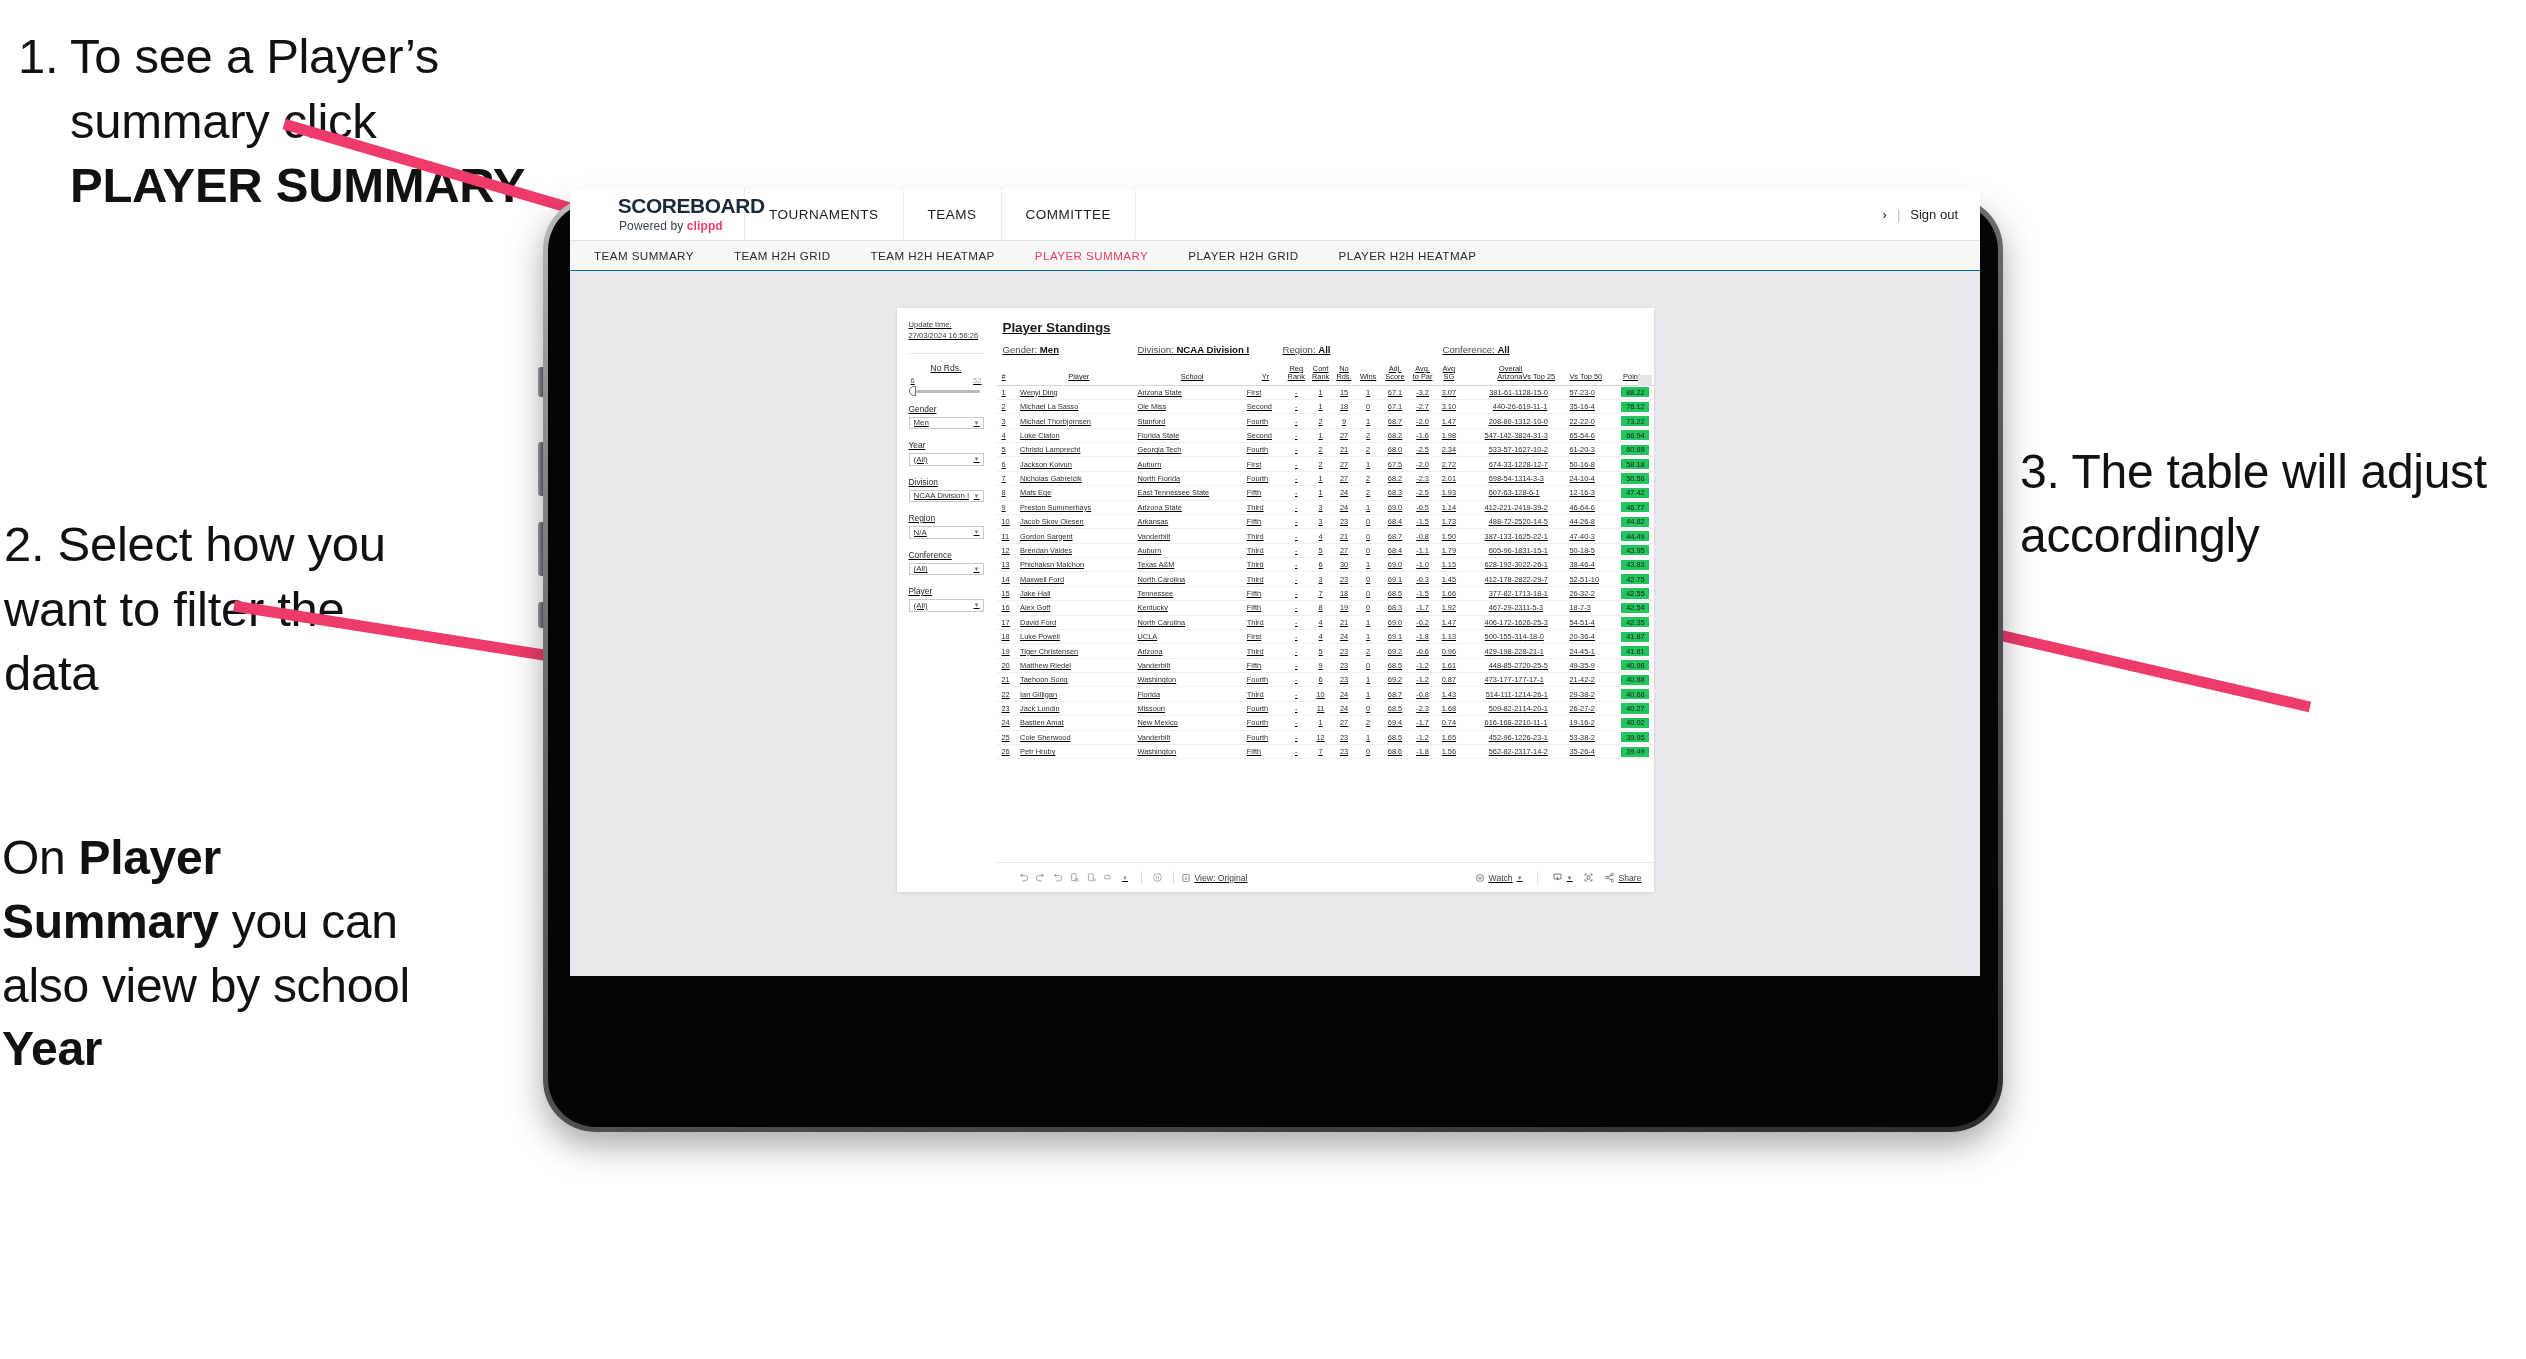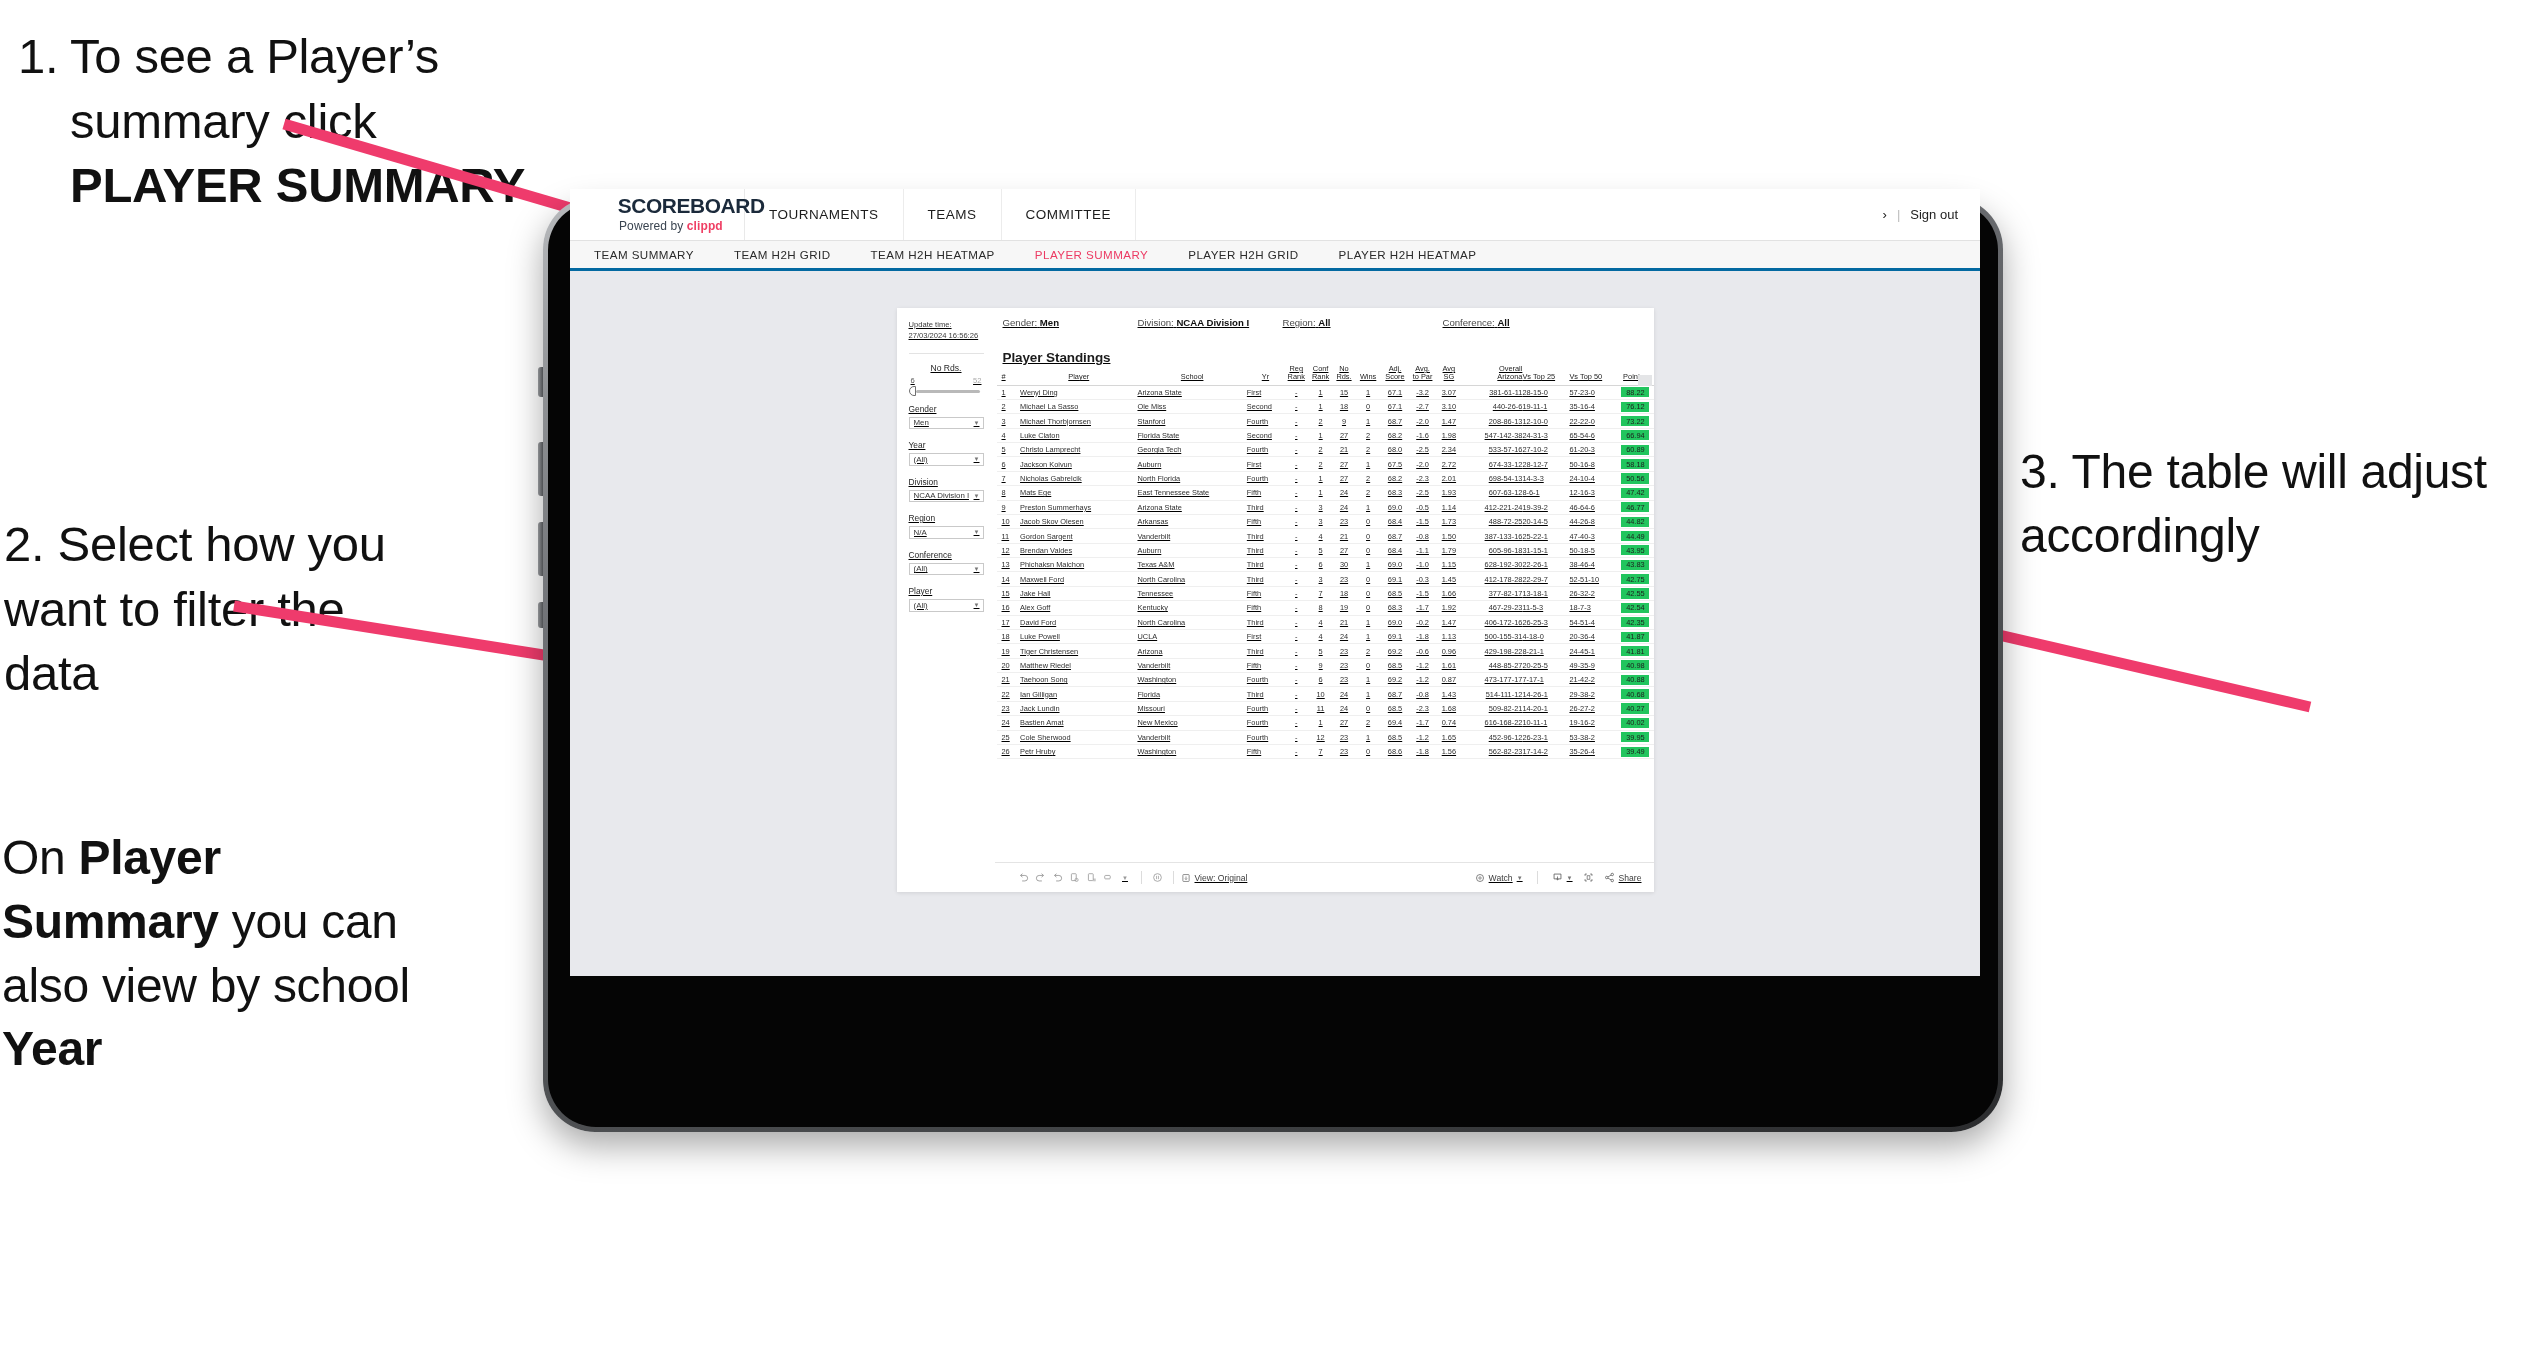--- a/index.html
+++ b/index.html
@@ -114,21 +114,21 @@
   }
   #header-right{
     margin-left:auto;display:flex;align-items:center;gap:10px;
     padding-right:22px;font-size:13px;color:#222;
   }
   #header-right .sep{color:#bbb;}
 
   
   #subnav{
     height:30px;background:#f7f7f7;
-    border-bottom:3px solid #0369a1;
+    border-bottom:1px solid #0369a1;
     display:flex;align-items:center;
     padding-left:24px;box-sizing:border-box;
     font-size:11.6px;letter-spacing:.45px;color:#2a2a2a;
   }
   #subnav .tab{margin-right:40px;cursor:pointer;white-space:nowrap;}
   #subnav .tab.active{color:#ec3a63;}
 
   
   #wb-body{
     height:706px;background:#e8e9ed;
@@ -395,28 +395,28 @@
               <div class="f-block">
                 <div class="f-title">Player</div>
                 <div class="f-select">
                   <span class="cv">(All)</span>
                   <span class="caret">▼</span>
                 </div>
               </div>
             </div>
 
             <div id="pane">
+              <div id="viz-title">Player Standings</div>
+
               <div id="filter-summary">
                 <span class="fs" id="fs-gender"><span>Gender:</span> <b>Men</b></span>
                 <span class="fs" id="fs-division"><span>Division:</span> <b>NCAA Division I</b></span>
                 <span class="fs" id="fs-region"><span>Region:</span> <b>All</b></span>
                 <span class="fs"><span>Conference:</span> <b>All</b></span>
               </div>
-
-              <div id="viz-title">Player Standings</div>
 
               <div id="tbl-wrap">
                 <div id="pts-cap"></div>
                 <table>
                   <thead>
                     <tr>
                       <th class="c-num"><span>#</span></th>
                       <th class="c-player"><span>Player</span></th>
                       <th class="c-school"><span>School</span></th>
                       <th class="c-yr"><span>Yr</span></th>

